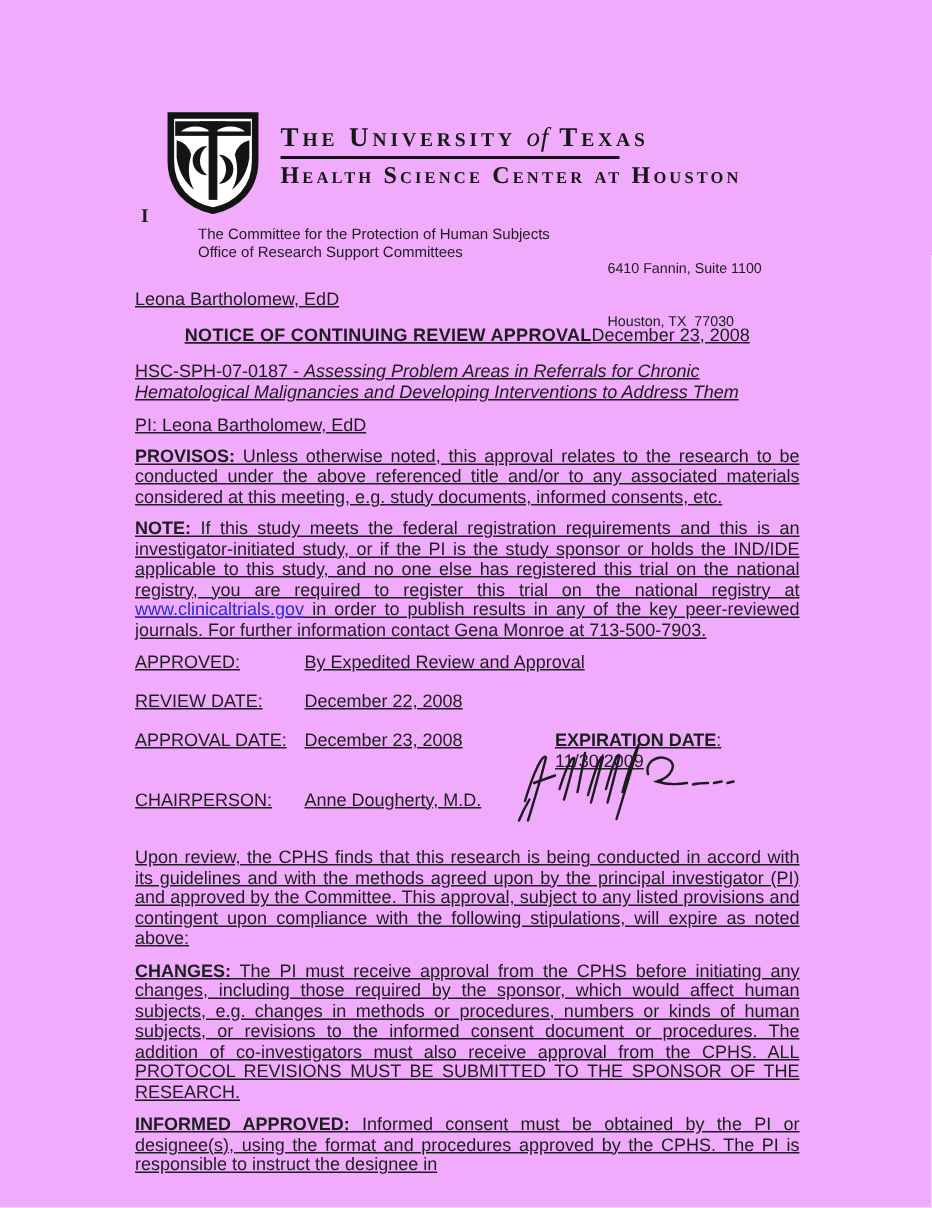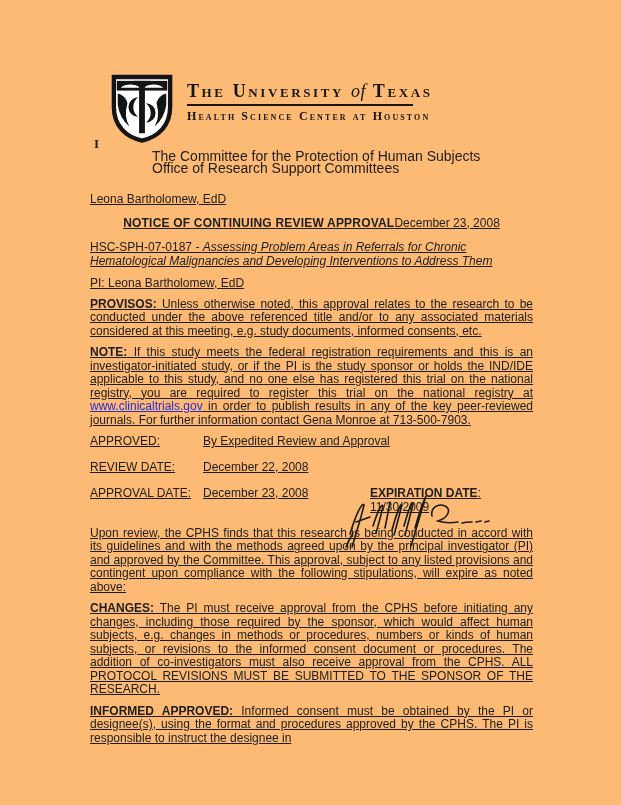--- a/index.html
+++ b/index.html
@@ -1,21 +1,21 @@
 <!DOCTYPE html>
 <html><head>
 <meta charset="utf-8">
 <style>
   * { margin: 0; padding: 0; box-sizing: border-box; }
   html, body { background: #ffffff; }
   .page {
     position: relative;
     width: 621px;
     height: 805px;
-    background: #fdba74;
+    background: #f0abfc;
     font-family: "Liberation Sans", sans-serif;
     color: #1d1d1d;
     overflow: hidden;
   }
 
   
   .logo-row {
     position: absolute;
     left: 110px;
     top: 74px;
@@ -42,39 +42,39 @@
     letter-spacing: 0.5px;
     font-weight: 500;
   }
   .wm-rule {
     height: 1.5px;
     background: #161616;
     margin: 2px 0 3px 0;
     width: 226px;
   }
   .wm2 {
-    font-size: 12px;
+    font-size: 16px;
     font-variant: small-caps;
     letter-spacing: 2.1px;
     font-weight: 600;
   }
   .stray-mark {
     position: absolute;
     left: 94px;
     top: 136px;
     font-family: "Liberation Serif", serif;
     font-size: 13px;
     font-weight: bold;
     color: #1d1d1d;
   }
   .committee-left {
     position: absolute;
-    left: 152px;
+    left: 132px;
     top: 151px;
-    font-size: 14px;
+    font-size: 10px;
     line-height: 11.5px;
   }
   .committee-right {
     position: absolute;
     left: 405px;
     top: 151px;
     font-size: 9.5px;
     line-height: 11.5px;
     white-space: pre;
   }
@@ -158,20 +158,24 @@
       <div class="wm2">Health Science Center at Houston</div>
     </div>
   </div>
 
   <div class="stray-mark">I</div>
 
   <div class="committee-left">
     <div>The Committee for the Protection of Human Subjects</div>
     <div>Office of Research Support Committees</div>
   </div>
+  <div class="committee-right">
+    <div>6410 Fannin, Suite 1100</div>
+    <div>Houston, TX  77030</div>
+  </div>
 
   <div class="letter">
 
     <div class="recipient">
       <div>Leona Bartholomew,  EdD</div>
     </div>
 
     <div class="notice-line">
       <span class="notice-title">NOTICE OF CONTINUING REVIEW APPROVAL</span>
       <span>December 23, 2008</span>
@@ -191,20 +195,24 @@
     </div>
     <div class="field-row">
       <span class="field-label">REVIEW DATE:</span>
       <span class="field-value">December 22, 2008</span>
     </div>
     <div class="field-row">
       <span class="field-label">APPROVAL DATE:</span>
       <span class="field-value fixed">December 23, 2008</span>
       <span class="exp"><b>EXPIRATION DATE</b><span>:  11/30/2009</span></span>
     </div>
+    <div class="field-row row-chair">
+      <span class="field-label">CHAIRPERSON:</span>
+      <span class="field-value">Anne Dougherty, M.D.</span>
+    </div>
 
     <svg class="signature" width="155" height="60" viewBox="0 0 155 60">
       <path d="M10 44 C16 24 22 12 24 15 C21 28 16 44 12 57 M6 57 C8 52 10 48 13 43 M16 32 L30 27 M33 36 C38 20 42 13 43 16 C41 26 38 36 36 43 M45 38 C47 28 49 18 50 12 M52 40 C57 22 61 12 62 15 C59 26 56 38 54 45 M64 36 C69 18 72 11 73 14 C70 26 67 38 65 45 M75 38 C80 20 84 10 86 6 C81 22 76 40 71 56 M92 26 C90 18 98 13 105 16 C112 19 108 28 98 31 C104 33 112 33 118 32 M122 33 C126 32 129 32 132 32 M136 32 L141 31 M145 32 L149 31" stroke="#1b1b1b" stroke-width="1.6" fill="none" stroke-linecap="round"></path>
     </svg>
 
     <p class="just upon">Upon review, the CPHS finds that this research is being conducted in accord with its guidelines and with the methods agreed upon by the principal investigator (PI) and approved by the Committee.  This approval, subject to any listed provisions and contingent upon compliance with the following stipulations, will expire as noted above:</p>
 
     <p class="just changes"><b>CHANGES:</b><span>  The PI must receive approval from the CPHS before initiating any changes, including those required by the sponsor, which would affect human subjects, e.g. changes in methods or procedures, numbers or kinds of human subjects, or revisions to the informed consent document or procedures.  The addition of co-investigators must also receive approval from the CPHS.  ALL PROTOCOL REVISIONS MUST BE SUBMITTED TO THE SPONSOR OF THE RESEARCH.</span></p>
 
     <p class="just informed"><b>INFORMED APPROVED:</b><span>  Informed consent must be obtained by the PI or designee(s), using the format and procedures approved by the CPHS. The PI is responsible to instruct the designee in</span></p>

